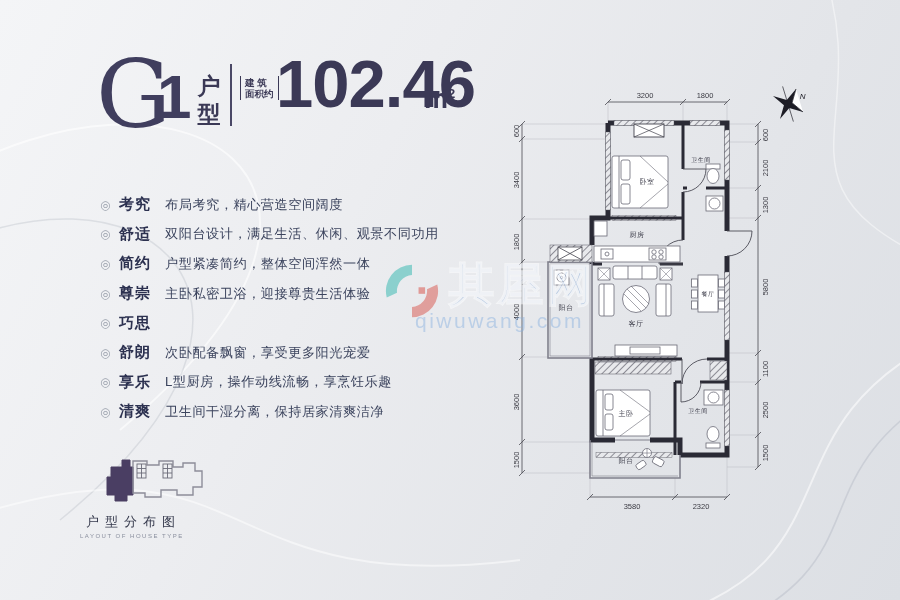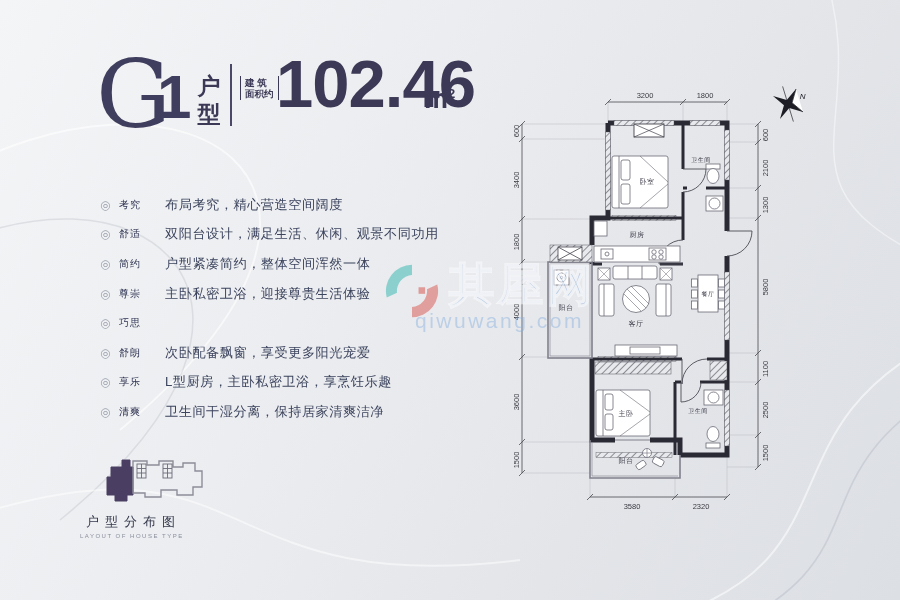--- a/index.html
+++ b/index.html
@@ -15,21 +15,21 @@
   #area-bracket{left:240px;top:76px;font-size:9.5px;line-height:11px;color:#3b3956;font-weight:bold;
     border-left:1.5px solid #3b3956;border-right:1.5px solid #3b3956;padding:1px 4px;text-align:left;}
   #area-value{left:276px;top:50px;font-size:67px;font-weight:bold;letter-spacing:-1px;color:#3b3956;line-height:1;}
   #area-unit{left:424px;top:84px;font-size:27px;font-weight:bold;color:#3b3956;}
   #area-unit sup{font-size:13px;}
   #layout-summary{left:245px;top:103px;font-size:17.5px;font-weight:bold;letter-spacing:2px;color:#33304e;}
   
   #features{left:100px;top:190px;margin:0;padding:0;list-style:none;}
   #features li{height:29.6px;display:flex;align-items:center;white-space:nowrap;}
   .feat-bullet{font-size:12px;color:#9aa0ac;width:19px;}
-  .feat-label{font-size:10px;font-weight:normal;color:#2c3150;width:46px;letter-spacing:1px;}
+  .feat-label{font-size:15px;font-weight:bold;color:#2c3150;width:46px;letter-spacing:1px;}
   .feat-desc{font-size:13.2px;color:#3c445e;letter-spacing:.5px;}
   
   #distribution{left:80px;top:455px;width:150px;text-align:left;}
   #dist-icon{display:block;margin:0 auto;}
   #dist-title{font-size:13px;color:#35394c;letter-spacing:6px;margin-top:6px;text-indent:6px;}
   #dist-sub{font-size:6px;color:#8a8f9e;letter-spacing:1.5px;margin-top:2px;}
   
   #watermark{left:383px;top:262px;display:flex;align-items:flex-start;opacity:.62;pointer-events:none;}
   #wm-text{margin-left:8px;}
   #wm-name{font-size:45px;font-weight:bold;color:rgba(106,148,205,.72);-webkit-text-stroke:1.5px rgba(255,255,255,.9);letter-spacing:4px;line-height:1;}
@@ -93,21 +93,21 @@
         <span class="feat-label">巧思</span>
       </li>
     <li>
         <span class="feat-bullet">◎</span>
         <span class="feat-label">舒朗</span>
         <span class="feat-desc">次卧配备飘窗，享受更多阳光宠爱</span>
       </li>
     <li>
         <span class="feat-bullet">◎</span>
         <span class="feat-label">享乐</span>
-        <span class="feat-desc">L型厨房，主卧私密卫浴，享烹饪乐趣</span>
+        <span class="feat-desc">L型厨房，操作动线流畅，享烹饪乐趣</span>
       </li>
     <li>
         <span class="feat-bullet">◎</span>
         <span class="feat-label">清爽</span>
         <span class="feat-desc">卫生间干湿分离，保持居家清爽洁净</span>
       </li>
   </ul>
 
   <div class="abs" id="distribution">
     <svg id="dist-icon" width="104" height="52" viewBox="0 0 104 52">

